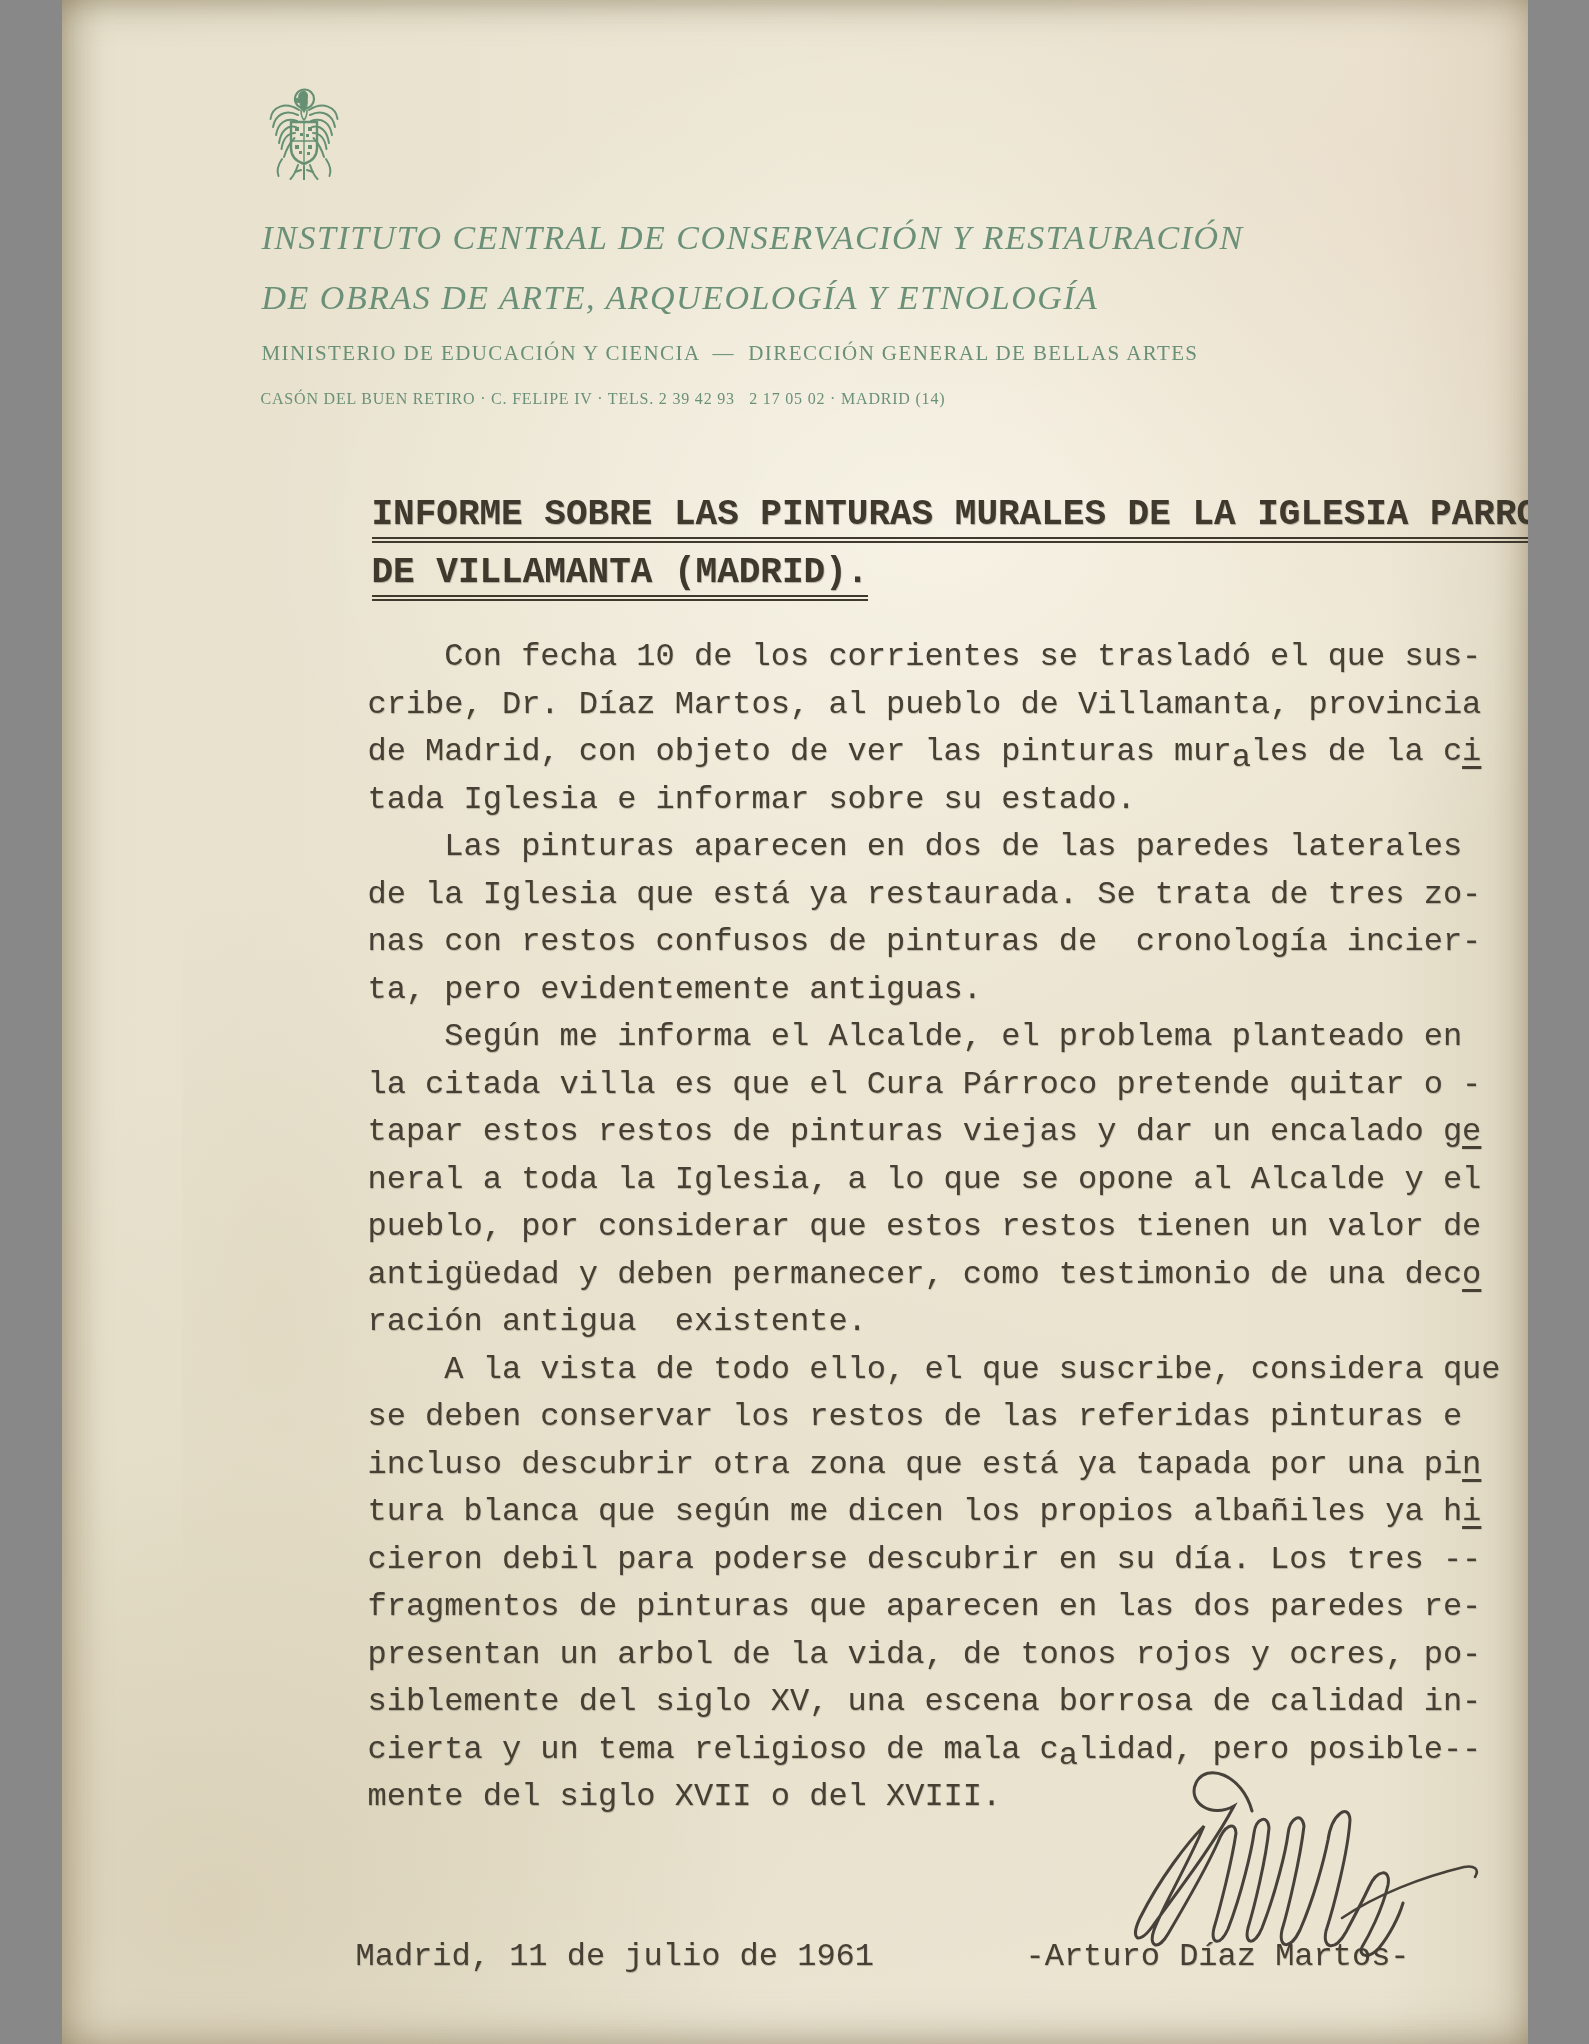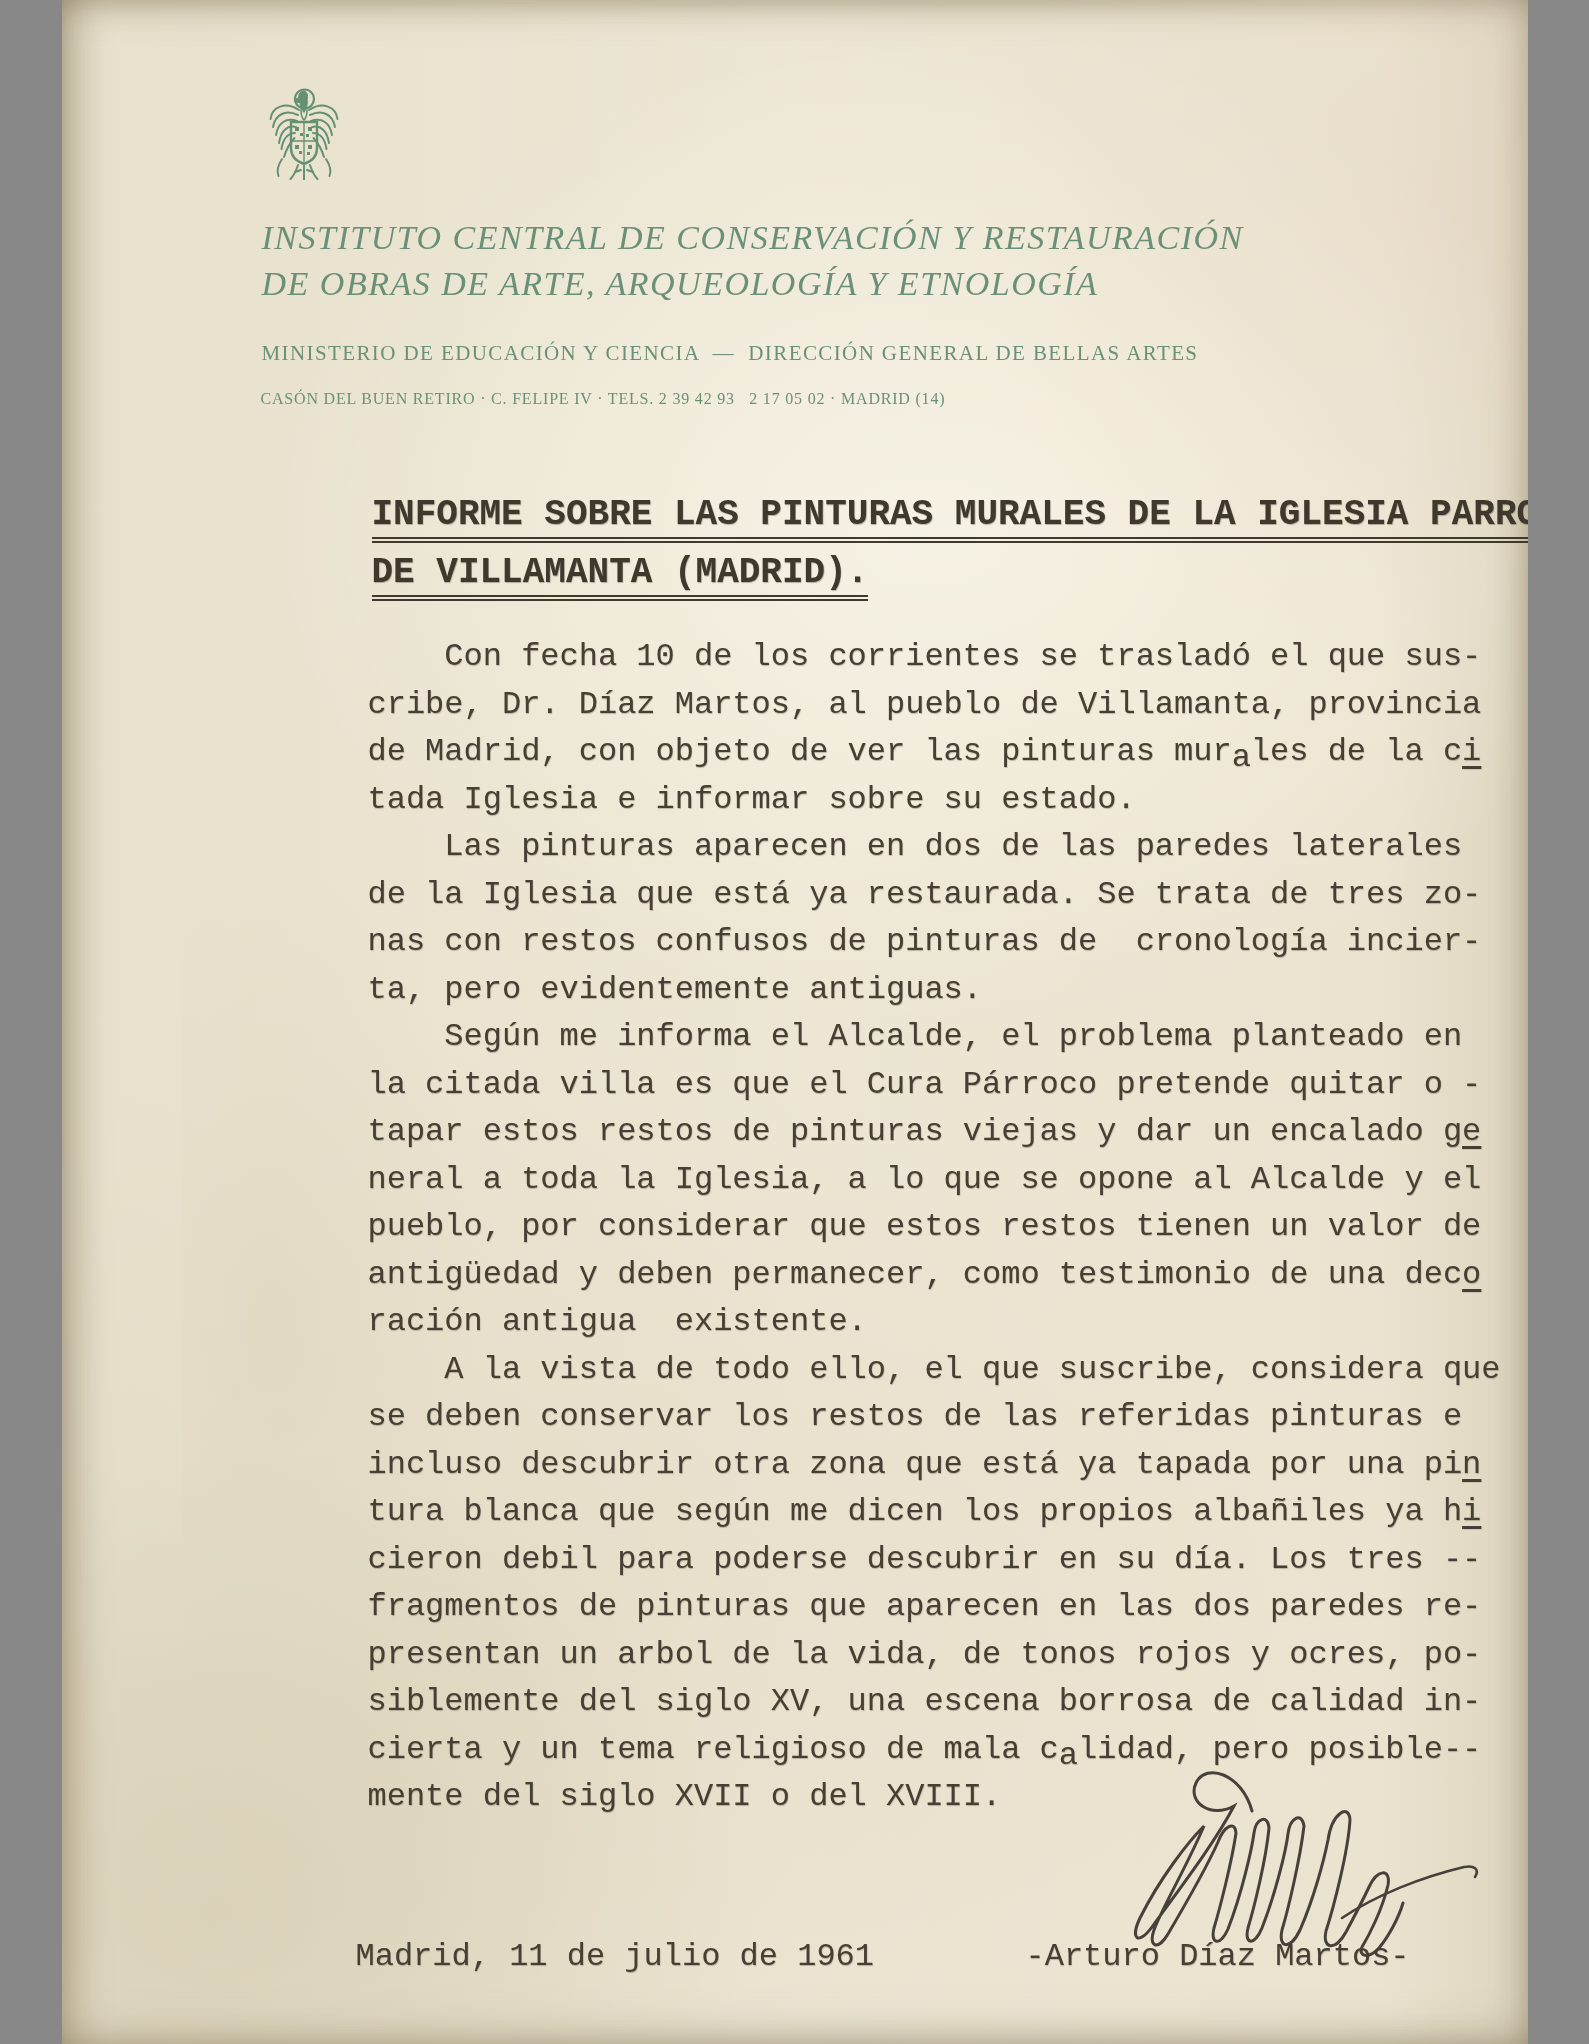--- a/index.html
+++ b/index.html
@@ -155,21 +155,21 @@
         <path d="M30,86 L36,84"></path>
         <path d="M42,84 L48,86"></path>
       </g>
 
       <path d="M17,73 C13,79 11.5,85 13.5,90" stroke-width="2"></path>
       <path d="M61,73 C65,79 66.5,85 64.5,90" stroke-width="2"></path>
     </svg>
   </div>
 
   <div class="abs org-line" style="left:200px;top:219px;">INSTITUTO CENTRAL DE CONSERVACIÓN Y RESTAURACIÓN</div>
-  <div class="abs org-line" style="left:200px;top:265px;">DE OBRAS DE ARTE, ARQUEOLOGÍA Y ETNOLOGÍA</div>
+  <div class="abs org-line" style="left:200px;top:279px;">DE OBRAS DE ARTE, ARQUEOLOGÍA Y ETNOLOGÍA</div>
   <div class="abs ministry-line" style="left:200px;top:341px;">MINISTERIO DE EDUCACIÓN Y CIENCIA  —  DIRECCIÓN GENERAL DE BELLAS ARTES</div>
   <div class="abs address-line" style="left:199px;top:390px;">CASÓN DEL BUEN RETIRO · C. FELIPE IV · TELS. 2 39 42 93   2 17 05 02 · MADRID (14)</div>
 
   <div class="abs title-block">
     <div class="title-line">INFORME SOBRE LAS PINTURAS MURALES DE LA IGLESIA PARROQUIAL</div>
     <div class="title-line">DE VILLAMANTA (MADRID).</div>
   </div>
 
   <div class="abs body-block"><div class="tline"><span>    Con fecha 10 de los corrientes se trasladó el que sus-</span></div><div class="tline"><span>cribe, Dr. Díaz Martos, al pueblo de Villamanta, provincia</span></div><div class="tline"><span>de Madrid, con objeto de ver las pinturas mur</span><span class="drop">a</span><span>les de la c</span><span class="u">i</span></div><div class="tline"><span>tada Iglesia e informar sobre su estado.</span></div><div class="tline"><span>    Las pinturas aparecen en dos de las paredes laterales</span></div><div class="tline"><span>de la Iglesia que está ya restaurada. Se trata de tres zo-</span></div><div class="tline"><span>nas con restos confusos de pinturas de  cronología incier-</span></div><div class="tline"><span>ta, pero evidentemente antiguas.</span></div><div class="tline"><span>    Según me informa el Alcalde, el problema planteado en</span></div><div class="tline"><span>la citada villa es que el Cura Párroco pretende quitar o -</span></div><div class="tline"><span>tapar estos restos de pinturas viejas y dar un encalado g</span><span class="u">e</span></div><div class="tline"><span>neral a toda la Iglesia, a lo que se opone al Alcalde y el</span></div><div class="tline"><span>pueblo, por considerar que estos restos tienen un valor de</span></div><div class="tline"><span>antigüedad y deben permanecer, como testimonio de una dec</span><span class="u">o</span></div><div class="tline"><span>ración antigua  existente.</span></div><div class="tline"><span>    A la vista de todo ello, el que suscribe, considera que</span></div><div class="tline"><span>se deben conservar los restos de las referidas pinturas e</span></div><div class="tline"><span>incluso descubrir otra zona que está ya tapada por una pi</span><span class="u">n</span></div><div class="tline"><span>tura blanca que según me dicen los propios albañiles ya h</span><span class="u">i</span></div><div class="tline"><span>cieron debil para poderse descubrir en su día. Los tres --</span></div><div class="tline"><span>fragmentos de pinturas que aparecen en las dos paredes re-</span></div><div class="tline"><span>presentan un arbol de la vida, de tonos rojos y ocres, po-</span></div><div class="tline"><span>siblemente del siglo XV, una escena borrosa de calidad in-</span></div><div class="tline"><span>cierta y un tema religioso de mala c</span><span class="drop">a</span><span>lidad, pero posible--</span></div><div class="tline"><span>mente del siglo XVII o del XVIII.</span></div></div>
 

